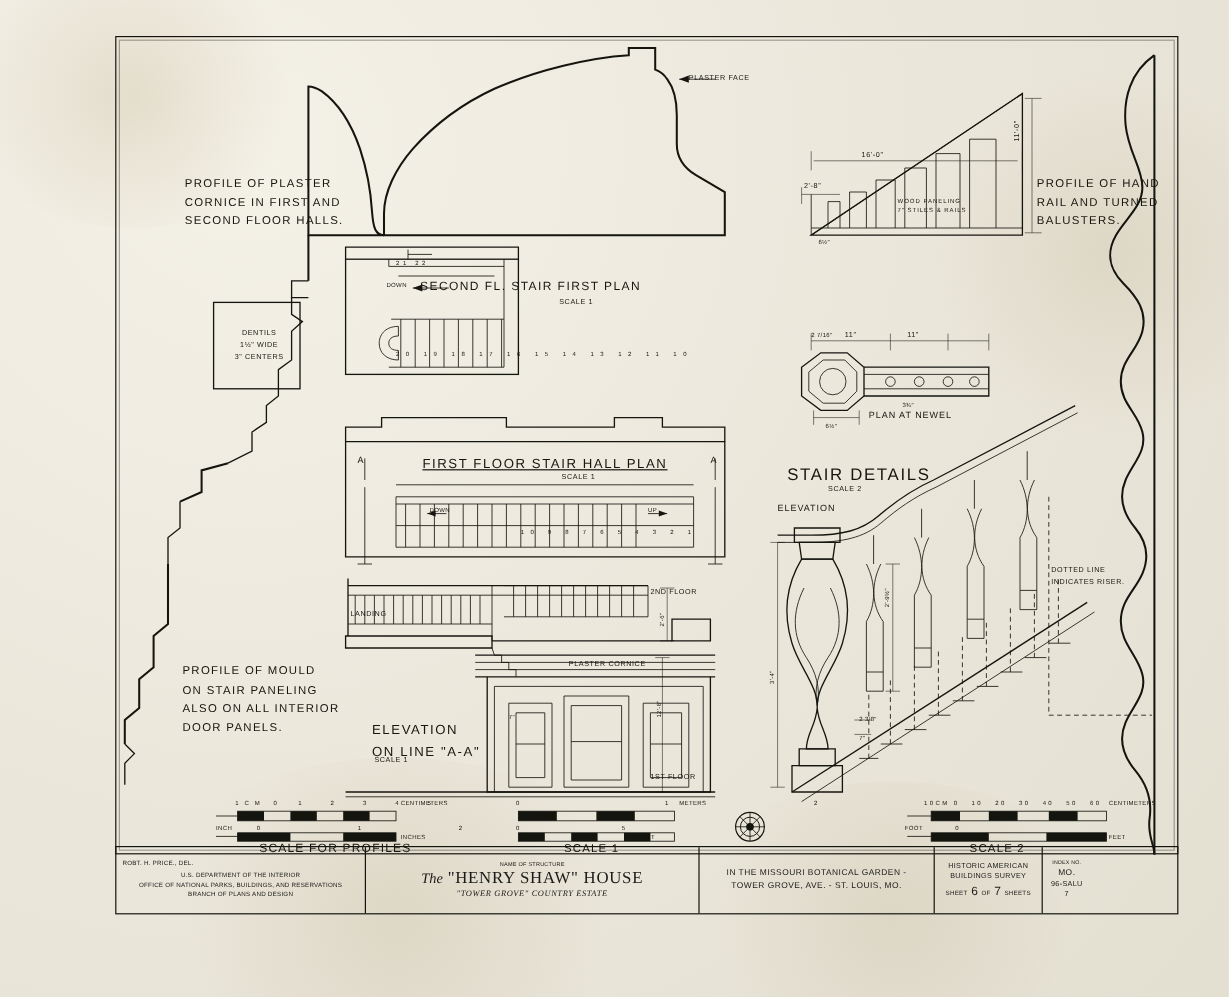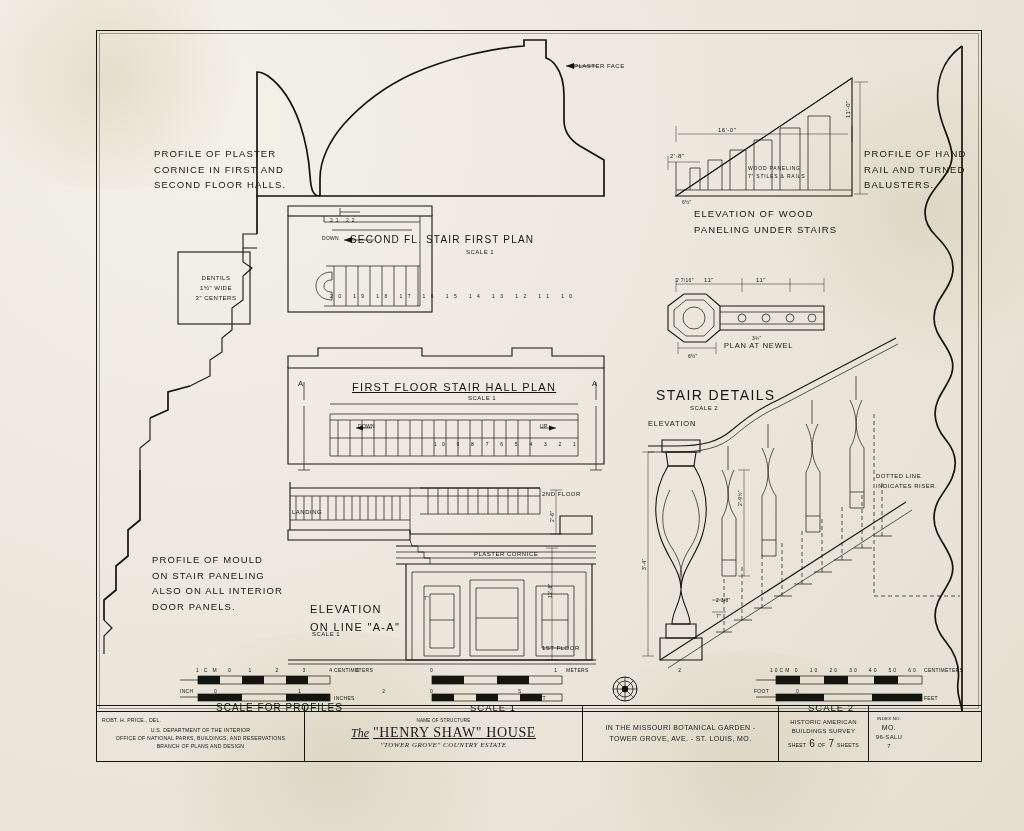--- a/index.html
+++ b/index.html
@@ -329,22 +329,20 @@
   <div class="label" style="left:152px;top:552px;white-space:pre-line;">PROFILE OF MOULD
 ON STAIR PANELING
 ALSO ON ALL INTERIOR
 DOOR PANELS.</div>
 
   <div class="label xs" style="left:574px;top:62px;">PLASTER FACE</div>
 
   <div class="label" style="left:864px;top:146px;white-space:pre-line;">PROFILE OF HAND
 RAIL AND TURNED
 BALUSTERS.</div>
-  <div class="label" style="left:694px;top:206px;white-space:pre-line;">ELEVATION OF WOOD
-PANELING UNDER STAIRS</div>
 
   <div class="label xs" style="left:876px;top:472px;white-space:pre-line;">DOTTED LINE
 INDICATES RISER.</div>
 
   <div class="label sm" style="left:724px;top:340px;">PLAN AT NEWEL</div>
   <div class="label sm" style="left:648px;top:418px;">ELEVATION</div>
 
   <div class="label mid" style="left:350px;top:232px;">SECOND FL. STAIR FIRST PLAN</div>
   <div class="label xs" style="left:466px;top:248px;">SCALE 1</div>
 
@@ -412,21 +410,21 @@
 
   <div id="titleblock">
     <div class="tb-cell" style="width:208px;">
       <div class="tiny">ROBT. H. PRICE., DEL.</div>
       <div class="tiny ctr" style="margin-top:3px;">U.S. DEPARTMENT OF THE INTERIOR</div>
       <div class="tiny ctr">OFFICE OF NATIONAL PARKS, BUILDINGS, AND RESERVATIONS</div>
       <div class="tiny ctr">BRANCH OF PLANS AND DESIGN</div>
     </div>
     <div class="tb-cell" style="width:278px;align-items:center;">
       <div class="tiny ctr" style="font-size:4.6px;">NAME OF STRUCTURE</div>
-      <div style="display:flex;align-items:flex-end;gap:4px;text-decoration:underline;">
+      <div style="display:flex;align-items:center;gap:4px;">
         <span style="font-family:'Liberation Serif',serif;font-style:italic;font-size:12px;">The</span>
         <span style="font-family:'Liberation Serif',serif;font-size:14px;letter-spacing:.6px;">"HENRY SHAW" HOUSE</span>
       </div>
       <div style="font-family:'Liberation Serif',serif;font-style:italic;font-size:7px;letter-spacing:.5px;">"TOWER GROVE" COUNTRY ESTATE</div>
     </div>
     <div class="tb-cell" style="width:196px;align-items:center;">
       <div class="tiny7">IN THE MISSOURI BOTANICAL GARDEN -</div>
       <div class="tiny7">TOWER GROVE, AVE. - ST. LOUIS, MO.</div>
     </div>
     <div class="tb-cell" style="width:90px;align-items:center;">

